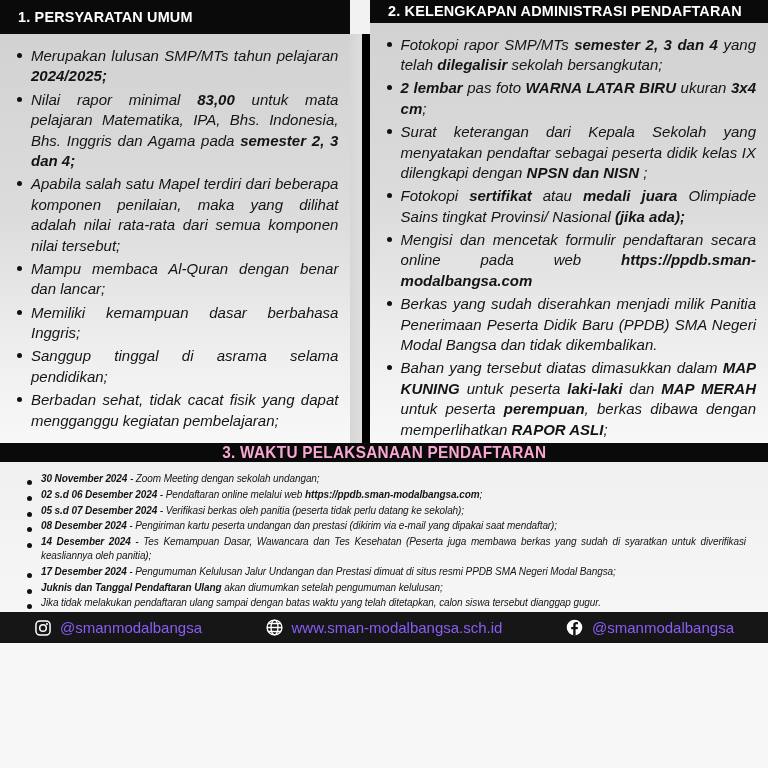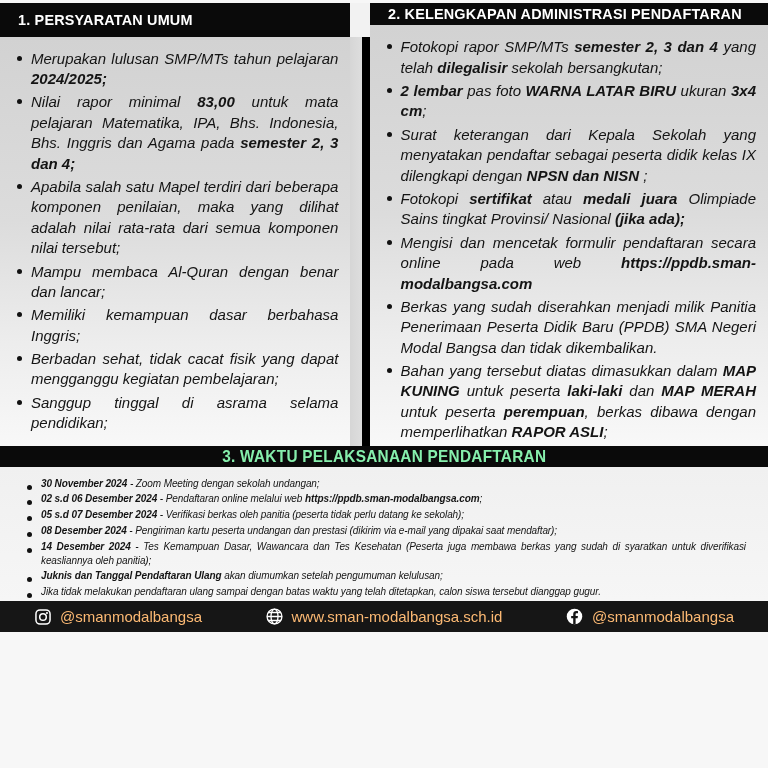--- a/index.html
+++ b/index.html
@@ -29,32 +29,32 @@
       background:linear-gradient(180deg,#d2d2d2 0%, #dcdcdc 45%, #ededed 75%, #f8f8f8 100%);
       background-color:#dcdcdc; }
   .col-content ul { list-style:none; font-size:15px; line-height:1.36; }
   .col-content li, .bottom li { position:relative; padding-left:15px; margin-bottom:3px;
       text-align:justify;font-style:italic; }
   .col-content li::before, .bottom li::before { content:''; position:absolute; left:1px; top:7px;
       width:5px; height:5px; border-radius:50%; background:#111; }
   b { font-weight:700; }
 
   
-  .bar3 { height:32px; background:#0a0a0a; color:#86efac; display:flex; align-items:center;
+  .bar3 { height:32px; background:#0a0a0a; color:#f9a8d4; display:flex; align-items:center;
           justify-content:center; }
   .bar3 .bar-label { font-weight:700; font-size:16.5px; letter-spacing:.3px; white-space:nowrap;
           transform:scaleX(.93); transform-origin:center center; }
   .bottom { flex:1; padding:10px 22px 0 26px;
       background:linear-gradient(180deg,#f0f0f0 0%, #f6f6f6 100%); }
   .bottom ul { list-style:none; font-size:10px; line-height:1.38; letter-spacing:-0.1px; }
   .bottom li { margin-bottom:2px; }
   .bottom li::before { top:8px; }
 
   
-  .footer { height:31px; background:#161616; color:#fdba74; display:flex; align-items:center;
+  .footer { height:31px; background:#161616; color:#8b5cf6; display:flex; align-items:center;
       justify-content:space-between; padding:10px 34px; }
   .footer-item { display:flex; align-items:center; gap:8px; font-size:15px; }
   .footer-item svg { display:block; }
 </style>
 </head>
 <body>
 
 <div class="poster">
   <div class="top-strip"></div>
 
@@ -63,22 +63,22 @@
       <div class="bar">
         <span class="bar-label">1. PERSYARATAN UMUM</span>
       </div>
       <div class="col-content">
         <ul>
             <li><span>Merupakan lulusan SMP/MTs tahun pelajaran </span><b>2024/2025;</b></li>
             <li><span>Nilai rapor minimal </span><b>83,00</b><span> untuk mata pelajaran Matematika, IPA, Bhs. Indonesia, Bhs. Inggris dan Agama pada </span><b>semester 2, 3 dan 4;</b></li>
             <li><span>Apabila salah satu Mapel terdiri dari beberapa komponen penilaian, maka yang dilihat adalah nilai rata-rata dari semua komponen nilai tersebut;</span></li>
             <li><span>Mampu membaca Al-Quran dengan benar dan lancar;</span></li>
             <li><span>Memiliki kemampuan dasar berbahasa Inggris;</span></li>
+            <li><span>Sanggup tinggal di asrama selama pendidikan;</span></li>
             <li><span>Berbadan sehat, tidak cacat fisik yang dapat mengganggu  kegiatan pembelajaran;</span></li>
-            <li><span>Sanggup tinggal di asrama selama pendidikan;</span></li>
           </ul>
       </div>
     </div>
 
     <div class="gap">
       <div class="gap-top"></div>
       <div class="gap-rest"></div>
     </div>
 
     <div class="col col-right">
@@ -102,20 +102,21 @@
   <div class="bar3">
     <span class="bar-label">3. WAKTU PELAKSANAAN PENDAFTARAN</span>
   </div>
   <div class="bottom">
     <ul>
         <li><b>30 November 2024</b><span> - Zoom Meeting dengan sekolah undangan;</span></li>
         <li><b>02 s.d 06 Desember 2024</b><span> - Pendaftaran online melalui web </span><b>https://ppdb.sman-modalbangsa.com</b><span>;</span></li>
         <li><b>05 s.d 07 Desember 2024</b><span> - Verifikasi berkas oleh panitia (peserta tidak perlu datang ke sekolah);</span></li>
         <li><b>08 Desember 2024</b><span> - Pengiriman kartu peserta undangan dan prestasi (dikirim via e-mail yang dipakai saat mendaftar);</span></li>
         <li><b>14 Desember 2024</b><span> - Tes Kemampuan Dasar, Wawancara dan Tes Kesehatan (Peserta juga membawa berkas yang sudah di syaratkan untuk diverifikasi keasliannya oleh panitia);</span></li>
+        <li><b>17 Desember 2024</b><span> - Pengumuman Kelulusan Jalur Undangan dan Prestasi dimuat di situs resmi PPDB SMA Negeri Modal Bangsa;</span></li>
         <li><b>Juknis dan Tanggal Pendaftaran Ulang</b><span> akan diumumkan setelah pengumuman kelulusan;</span></li>
         <li><span>Jika tidak melakukan pendaftaran ulang sampai dengan batas waktu yang telah ditetapkan, calon siswa tersebut dianggap gugur.</span></li>
       </ul>
   </div>
 
   <div class="footer">
     <div class="footer-item">
       <span>
         <svg viewBox="0 0 24 24" width="18" height="18">
             <rect x="2.6" y="2.6" width="18.8" height="18.8" rx="5.4" fill="none" stroke="#fff" stroke-width="2"></rect>

